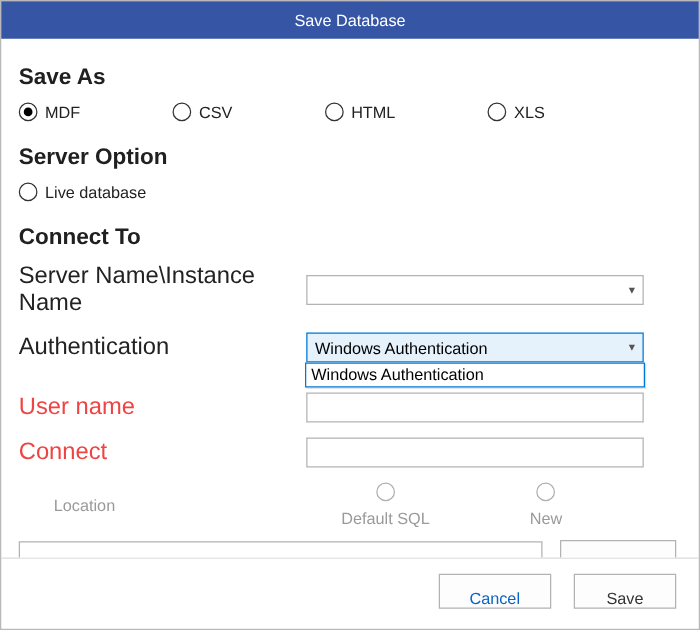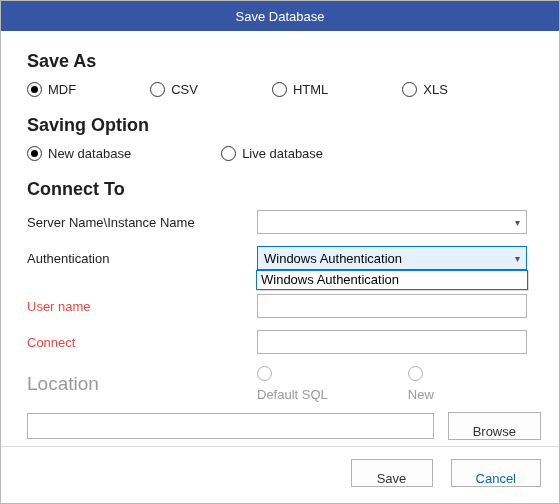--- a/index.html
+++ b/index.html
@@ -9,37 +9,37 @@
     border: 1px solid #b9b9b9;
     display: flex; flex-direction: column;
     background: #fff;
     position: relative;
   }
   .titlebar {
     height: 30px; background: #3655a5; color: #fff;
     display: flex; align-items: center; justify-content: center;
     font-size: 13px;
   }
-  .body { padding: 14px 18px 0 26px; flex: 1; position: relative; overflow: hidden; }
+  .body { padding: 14px 18px 0 14px; flex: 1; position: relative; overflow: hidden; }
   h2 { margin: 6px 0 10px 0; font-size: 18px; font-weight: 700; color: #202020; }
   .radio-row { display: flex; gap: 40px; margin: 10px 0 18px 0; }
   .radio-row.wide { gap: 74px; }
-  .radio { display: flex; gap: 6px; font-size: 13px; color: #222; cursor: pointer; }
+  .radio { display: flex; align-items: center; gap: 6px; font-size: 13px; color: #222; cursor: pointer; }
   .radio .circle {
     width: 15px; height: 15px; border-radius: 50%;
     border: 1px solid #333; display: flex; align-items: center; justify-content: center;
     background: #fff;
   }
   .radio.selected .circle::after {
     content: ""; width: 7px; height: 7px; border-radius: 50%; background: #000;
   }
   .radio.disabled { color: #9a9a9a; cursor: default; flex-direction: column; }
   .radio.disabled .circle { border-color: #b0b0b0; }
   .form-row { display: flex; align-items: center; margin-bottom: 12px; }
-  .form-row .label { width: 230px; font-size: 13px; color: #222; }
+  .form-row .label { width: 230px; font-size: 19px; color: #222; }
   .form-row .label.disabled { color: #ef4444; }
   .ctrl { flex: 1; position: relative; }
   .textbox, .combo {
     width: 270px; height: 24px;
     border: 1px solid #b3b3b3; background: #fff;
     font-size: 13px; padding: 0 6px;
     display: flex; align-items: center; justify-content: space-between;
   }
   .combo { cursor: pointer; }
   .combo.active { background: #e5f1fb; border-color: #0078d7; }
@@ -49,21 +49,21 @@
     width: 272px;
     border: 1px solid #0078d7; background: #fff;
     z-index: 10;
     box-shadow: 1px 1px 0 rgba(0,0,0,.15);
   }
   .dropdown .opt {
     height: 18px; line-height: 18px; font-size: 13px; padding: 0 4px; cursor: pointer;
   }
   .dropdown .opt.hl { background: #0a64c8; color: #fff; }
   .loc-row { display: flex; align-items: center; margin-bottom: 10px; }
-  .loc-label { width: 230px; font-size: 19px; color: #9a9a9a; }
+  .loc-label { width: 230px; font-size: 13px; color: #9a9a9a; margin-left: 28px; }
   .loc-opts { display: flex; gap: 80px; }
   .path-row { display: flex; align-items: center; gap: 14px; margin-top: 4px; }
   .pathbox { flex: 1; height: 26px; border: 1px solid #b3b3b3; background:#fff; }
   .btn {
     height: 28px; min-width: 82px; padding: 0 24px;
     border: 1px solid #b3b3b3; background: #fdfdfd;
     font-size: 13px; display: inline-flex; align-items: flex-end; justify-content: center;
     cursor: pointer; color: #333;
   }
   .btn.primary { color: #0a64c8; }
@@ -96,26 +96,22 @@
       <div class="radio">
         <span class="circle"></span>
         <span>HTML</span>
       </div>
       <div class="radio">
         <span class="circle"></span>
         <span>XLS</span>
       </div>
     </div>
 
-    <h2>Saving Option</h2>
+    <h2>Server Option</h2>
     <div class="radio-row" style="gap:90px;">
-      <div class="radio selected">
-        <span class="circle"></span>
-        <span>New database</span>
-      </div>
       <div class="radio">
         <span class="circle"></span>
         <span>Live database</span>
       </div>
     </div>
 
     <h2>Connect To</h2>
 
     <div class="form-row">
       <div class="label">Server Name\Instance Name</div>
@@ -173,20 +169,20 @@
     <div class="path-row">
       <input class="pathbox" value="" style="">
       <div class="btn">
         <span>Browse</span>
       </div>
     </div>
 
   </div>
 
   <div class="footer">
+    <div class="btn primary">
+      <span>Cancel</span>
+    </div>
     <div class="btn">
       <span>Save</span>
-    </div>
-    <div class="btn primary">
-      <span>Cancel</span>
     </div>
   </div>
 </div>
 
 </body></html>

